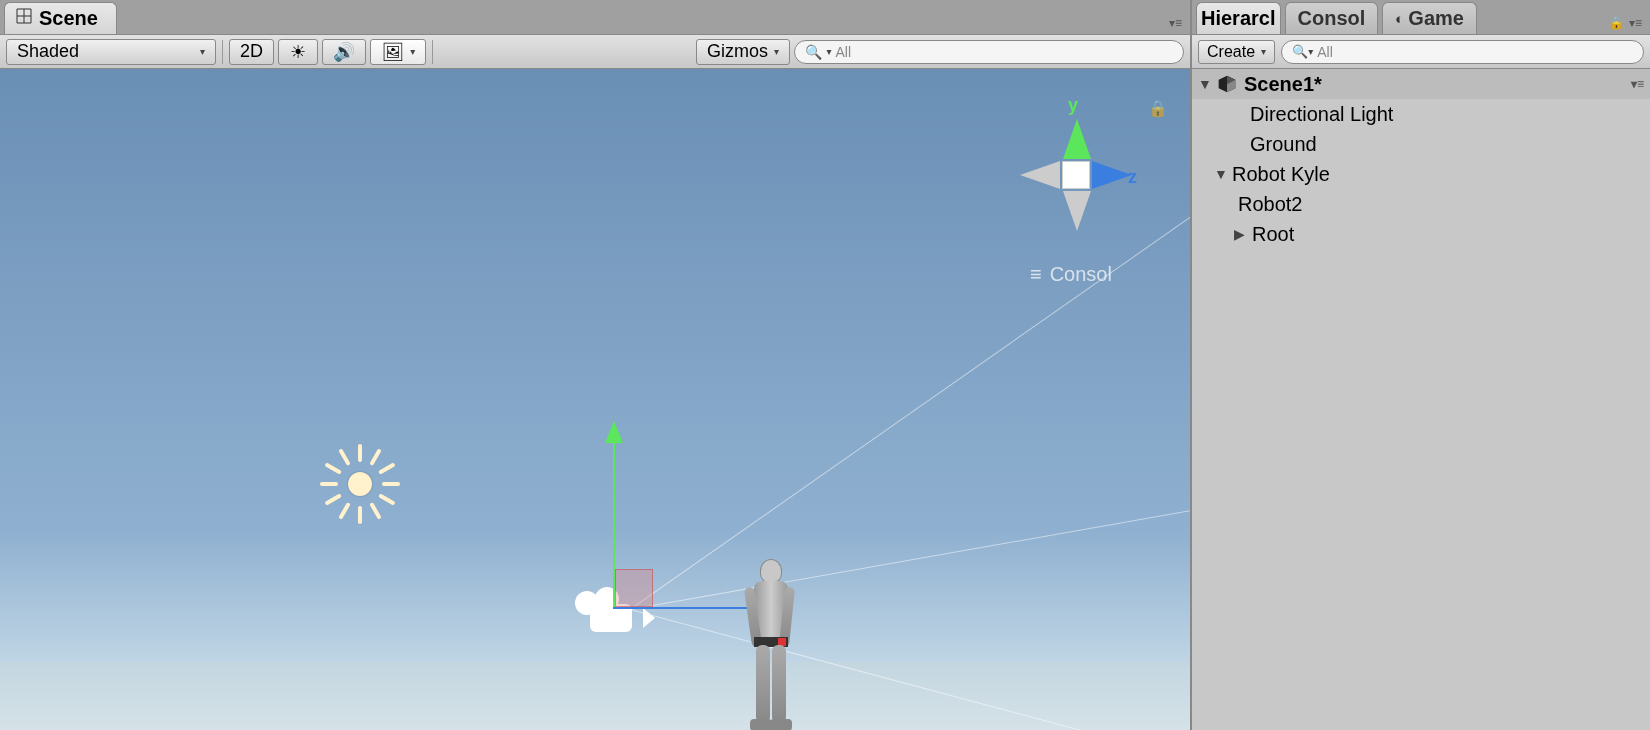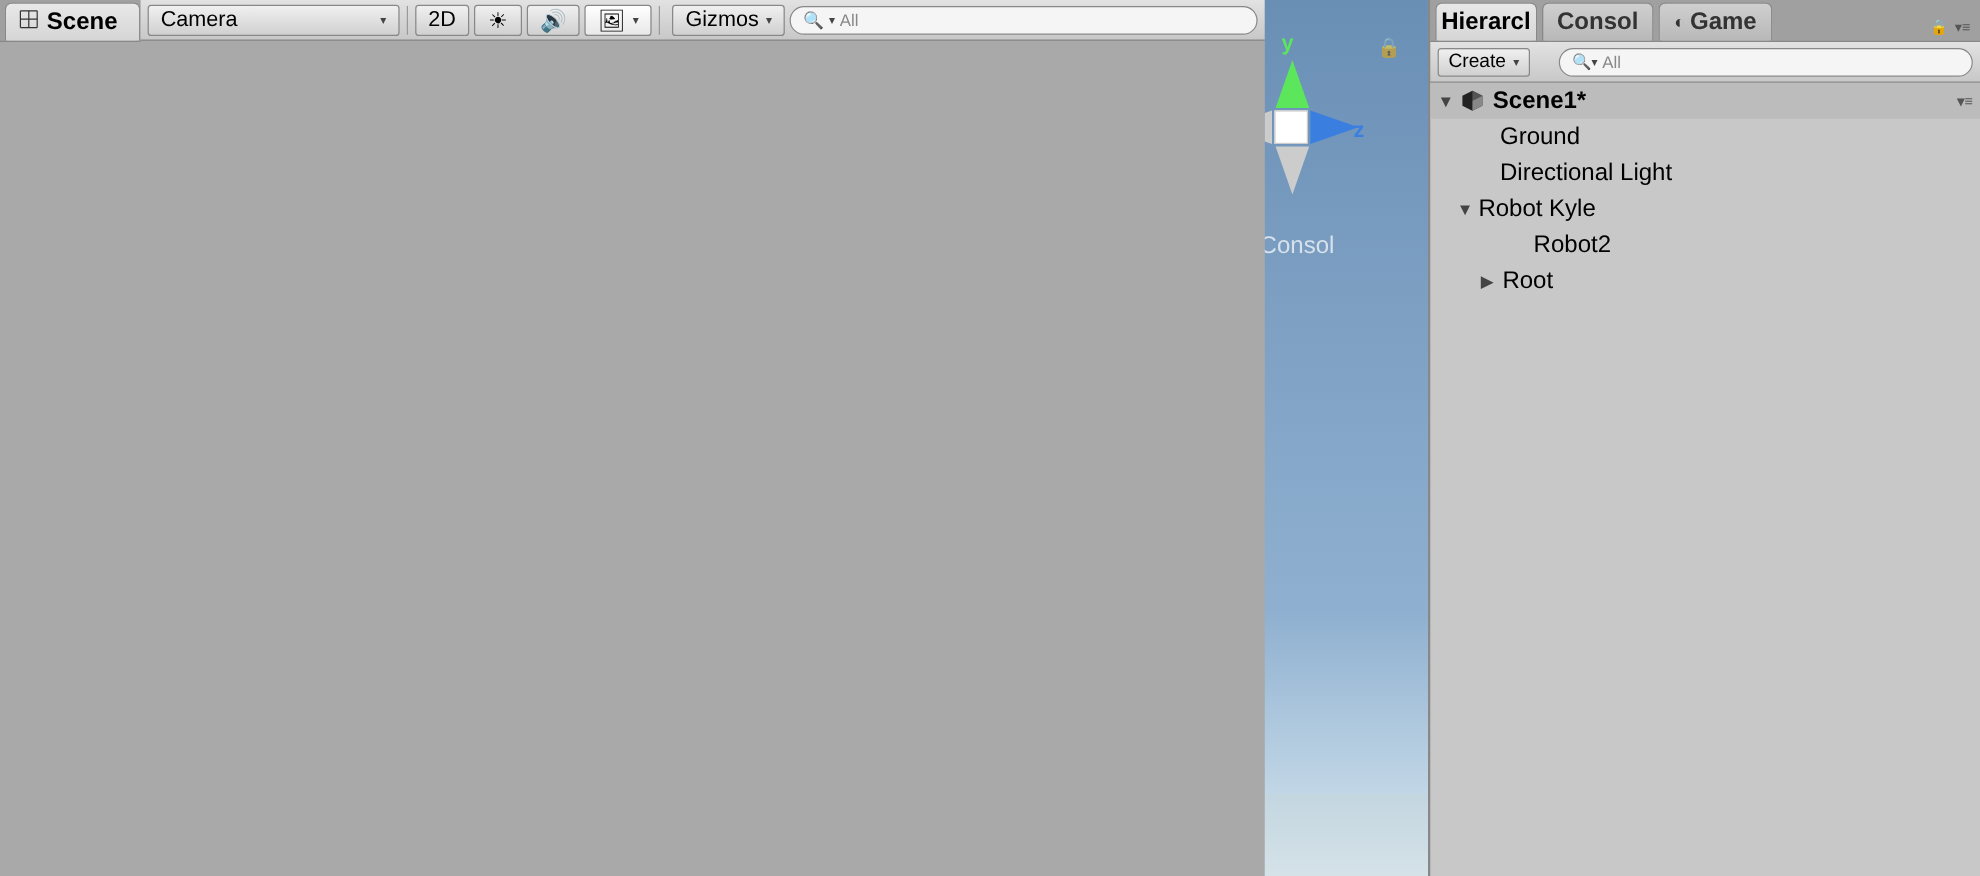--- a/index.html
+++ b/index.html
@@ -1,20 +1,20 @@
 <!DOCTYPE html>
 <html><head>
 <meta charset="utf-8">
 <style>
 * { box-sizing: border-box; margin: 0; padding: 0; font-family: Arial, sans-serif; }
 body { width: 1650px; height: 730px; background: #a9a9a9; overflow: hidden; position: relative; }
 
 .main-container { display: flex; width: 100%; height: 100%; }
 
-.scene-panel { flex: 1; display: flex; flex-direction: row; background: #a9a9a9; justify-content: space-between; }
+.scene-panel { flex: 1; display: flex; flex-direction: column; background: #a9a9a9; justify-content: space-between; }
 .right-panel { width: 460px; display: flex; flex-direction: column; border-left: 2px solid #888; }
 
 .tab-bar { height: 35px; display: flex; align-items: flex-end; background: #a0a0a0; border-bottom: 1px solid #888; position: relative; }
 .tab { height: 32px; padding: 0 18px 0 10px; background: linear-gradient(#e8e8e8,#d5d5d5); border: 1px solid #888; border-bottom: none; border-radius: 6px 6px 0 0; display: flex; align-items: center; font-size: 20px; font-weight: bold; margin-left: 4px; cursor: pointer; position: relative; z-index: 2; }
 .tab.inactive { background: linear-gradient(#cfcfcf,#b8b8b8); color: #333; font-weight: bold; }
 .tab-corner-ctrl { position: absolute; right: 8px; bottom: 4px; font-size: 12px; color: #555; }
 
 .scene-toolbar { height: 34px; background: linear-gradient(#e2e2e2,#c8c8c8); border-bottom: 1px solid #888; display: flex; align-items: center; gap: 4px; padding: 0 6px; }
 .tb-btn { height: 26px; background: linear-gradient(#f0f0f0,#d0d0d0); border: 1px solid #888; border-radius: 3px; padding: 0 10px; display: flex; align-items: center; font-size: 18px; cursor: pointer; }
 .tb-btn.wide { min-width: 210px; justify-content: space-between; }
@@ -67,34 +67,34 @@
 .vc-z { left: 128px; top: 78px; color: #3a7fe0; }
 .vc-cone { position: absolute; width: 0; height: 0; }
 .vc-cone.up { left: 63px; top: 30px; border-left: 14px solid transparent; border-right: 14px solid transparent; border-bottom: 40px solid #5ce65c; }
 .vc-cone.down { left: 63px; top: 102px; border-left: 14px solid transparent; border-right: 14px solid transparent; border-top: 40px solid #ccc; }
 .vc-cone.left { left: 20px; top: 72px; border-top: 14px solid transparent; border-bottom: 14px solid transparent; border-right: 40px solid #ccc; }
 .vc-cone.right { left: 92px; top: 72px; border-top: 14px solid transparent; border-bottom: 14px solid transparent; border-left: 40px solid #3a7fe0; }
 .vc-label { position: absolute; left: 30px; top: 174px; color: rgba(255,255,255,0.7); font-size: 20px; display: flex; align-items: center; gap: 8px; }
 .vc-lock { position: absolute; right: -18px; top: 10px; color: rgba(255,255,255,0.6); font-size: 16px; }
 
 .hier-header { height: 35px; background: #a0a0a0; display: flex; align-items: flex-end; border-bottom: 1px solid #888; position: relative; }
-.hier-toolbar { height: 34px; background: linear-gradient(#e2e2e2,#c8c8c8); display: flex; align-items: center; padding: 0 6px; gap: 24px; border-bottom: 1px solid #888; }
+.hier-toolbar { height: 34px; background: linear-gradient(#e2e2e2,#c8c8c8); display: flex; align-items: center; padding: 0 6px; gap: 6px; border-bottom: 1px solid #888; }
 .hier-create { height: 24px; padding: 0 8px; background: linear-gradient(#f0f0f0,#d0d0d0); border: 1px solid #888; border-radius: 3px; display: flex; align-items: center; font-size: 16px; cursor: pointer; }
 .hier-search { flex: 1; height: 24px; border: 1px solid #888; border-radius: 12px; background: #f5f5f5; display: flex; align-items: center; padding: 0 10px; font-size: 14px; color: #666; }
 
 .hier-tree { flex: 1; background: #c8c8c8; overflow: auto; }
 .tree-row { height: 30px; display: flex; align-items: center; font-size: 20px; padding-left: 6px; cursor: pointer; position: relative; }
 .tree-row.selected { background: #9a9a9a; color: #fff; }
 .tree-row .toggle { width: 18px; font-size: 14px; color: #444; cursor: pointer; }
 .tree-row .label { white-space: nowrap; }
 .tree-row.root { font-weight: bold; background: #bcbcbc; }
 .tree-row .unity-logo { width: 22px; height: 22px; margin-right: 6px; display: inline-flex; align-items: center; justify-content: center; }
 .tree-corner { position: absolute; right: 6px; font-size: 12px; color: #555; }
 .indent-1 { padding-left: 40px; }
-.indent-2 { padding-left: 68px; }
+.indent-2 { padding-left: 28px; }
 
 .dd-arrow { font-size: 10px; margin-left: 6px; color: #444; }
 </style>
 </head>
 <body>
 
 <div class="main-container">
 
   <div class="scene-panel">
     <div class="tab-bar">
@@ -111,21 +111,21 @@
               </g>
             </svg>
         </span>
         <span>Scene</span>
       </div>
       <span class="tab-corner-ctrl">▾≡</span>
     </div>
 
     <div class="scene-toolbar">
       <div class="tb-btn wide">
-        <span>Camera</span>
+        <span>Shaded</span>
         <span class="dd-arrow">▾</span>
       </div>
       <span class="tb-sep"></span>
       <div class="tb-btn small">
         <span>2D</span>
       </div>
       <div class="tb-btn small">
         <span>☀</span>
       </div>
       <div class="tb-btn small">
@@ -251,25 +251,25 @@
               <polygon points="12,2 22,7 22,17 12,22 2,17 2,7" fill="#222"></polygon>
               <polygon points="12,2 22,7 12,12" fill="#555"></polygon>
               <polygon points="12,12 22,7 22,17 12,22" fill="#888"></polygon>
             </svg>
         </span>
         <span class="label">Scene1*</span>
         <span class="tree-corner">▾≡</span>
       </div>
       <div class="tree-row indent-1">
         <span class="toggle"></span>
-        <span class="label">Ground</span>
+        <span class="label">Directional Light</span>
       </div>
       <div class="tree-row indent-1">
         <span class="toggle"></span>
-        <span class="label">Directional Light</span>
+        <span class="label">Ground</span>
       </div>
       <div class="tree-row indent-1" style="padding-left:22px;">
         <span class="toggle">▼</span>
         <span class="label">Robot Kyle</span>
       </div>
       <div class="tree-row indent-2">
         <span class="toggle"></span>
         <span class="label">Robot2</span>
       </div>
       <div class="tree-row indent-2" style="padding-left:42px;">

